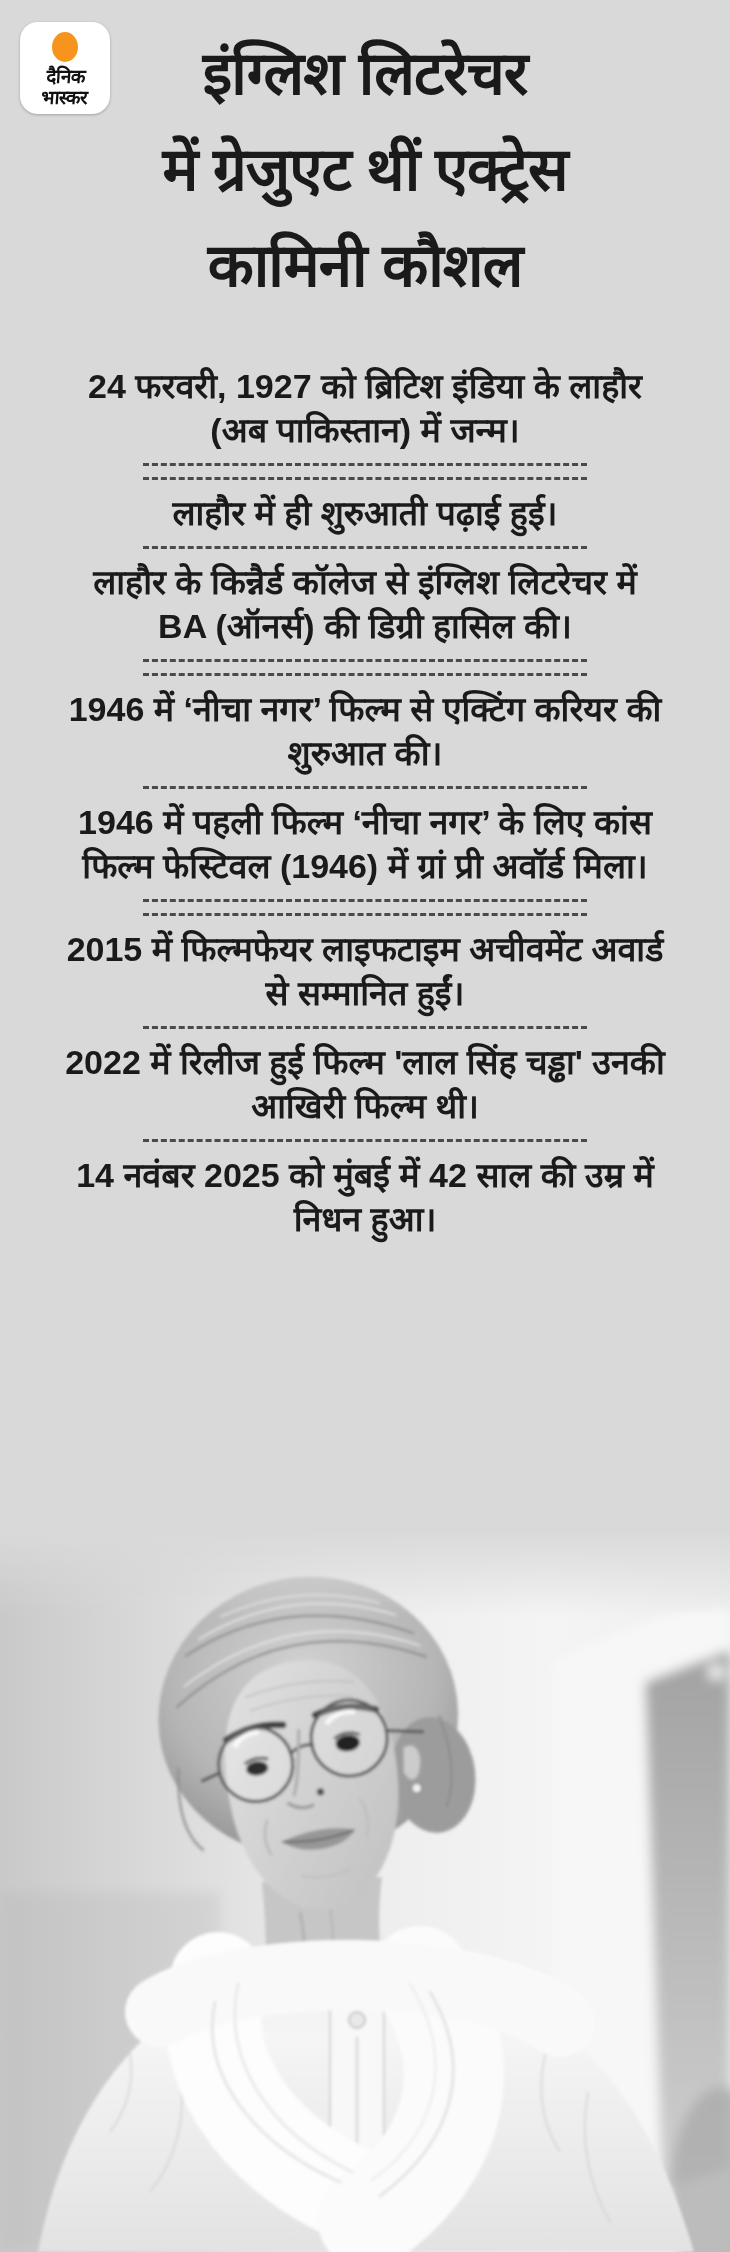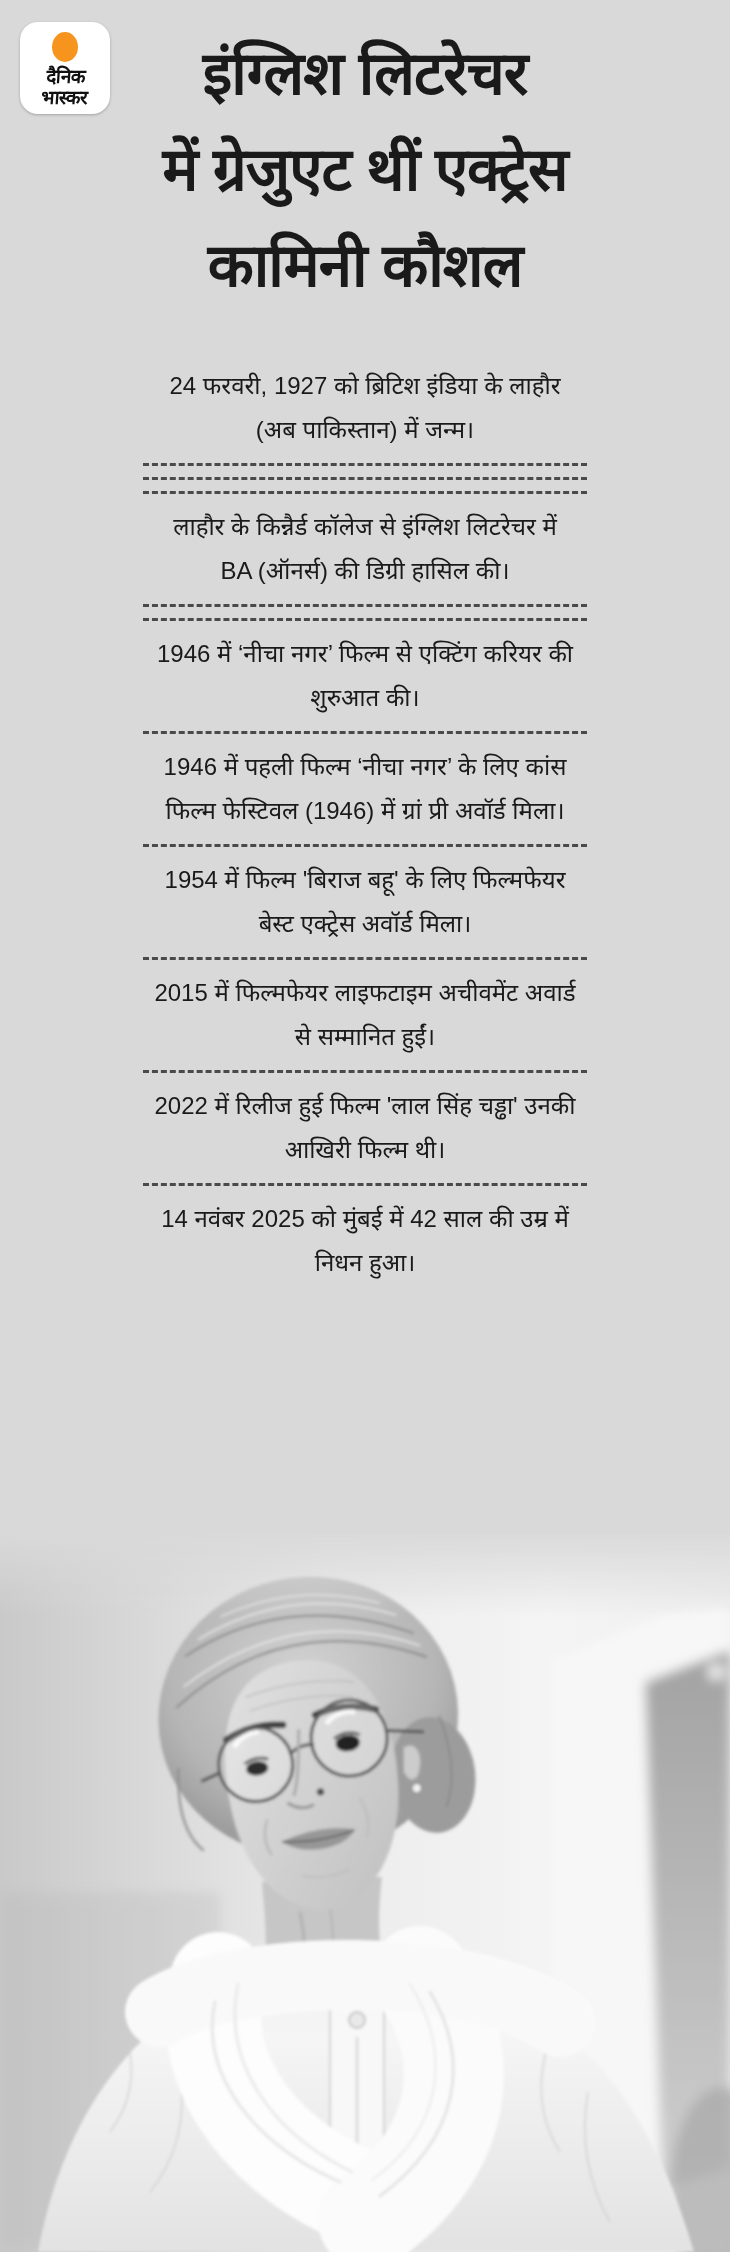--- a/index.html
+++ b/index.html
@@ -39,23 +39,23 @@
     font-size:60px;
     line-height:96px;
     font-weight:bold;
     letter-spacing:-1px;
     white-space:pre-line;
   }
   
   .facts{margin-top:50px;}
   .fact{
     text-align:center;
-    font-size:24px;
+    font-size:34px;
     line-height:44px;
-    font-weight:400;
+    font-weight:700;
     white-space:pre-line;
     padding:0 40px;
   }
   .divider{
     width:444px;
     margin:11px auto;
     border-top:3px dashed #4A4A4A;
     height:0;
   }
   
@@ -80,33 +80,32 @@
 
   <div class="headline">इंग्लिश लिटरेचर
 में ग्रेजुएट थीं एक्ट्रेस
 कामिनी कौशल</div>
 
   <div class="facts">
     <div class="fact">24 फरवरी, 1927 को ब्रिटिश इंडिया के लाहौर
 (अब पाकिस्तान) में जन्म।</div>
     <div class="divider"></div>
     <div class="divider"></div>
+    <div class="fact">लाहौर में ही शुरुआती पढ़ाई हुई।</div>
     <div class="divider"></div>
     <div class="fact">लाहौर के किन्नैर्ड कॉलेज से इंग्लिश लिटरेचर में
 BA (ऑनर्स) की डिग्री हासिल की।</div>
     <div class="divider"></div>
     <div class="divider"></div>
     <div class="fact">1946 में ‘नीचा नगर’ फिल्म से एक्टिंग करियर की
 शुरुआत की।</div>
     <div class="divider"></div>
     <div class="fact">1946 में पहली फिल्म ‘नीचा नगर’ के लिए कांस
 फिल्म फेस्टिवल (1946) में ग्रां प्री अवॉर्ड मिला।</div>
     <div class="divider"></div>
-    <div class="fact">1954 में फिल्म 'बिराज बहू' के लिए फिल्मफेयर
-बेस्ट एक्ट्रेस अवॉर्ड मिला।</div>
     <div class="divider"></div>
     <div class="fact">2015 में फिल्मफेयर लाइफटाइम अचीवमेंट अवार्ड
 से सम्मानित हुईं।</div>
     <div class="divider"></div>
     <div class="fact">2022 में रिलीज हुई फिल्म 'लाल सिंह चड्ढा' उनकी
 आखिरी फिल्म थी।</div>
     <div class="divider"></div>
     <div class="fact">14 नवंबर 2025 को मुंबई में 42 साल की उम्र में
 निधन हुआ।</div>
   </div>

